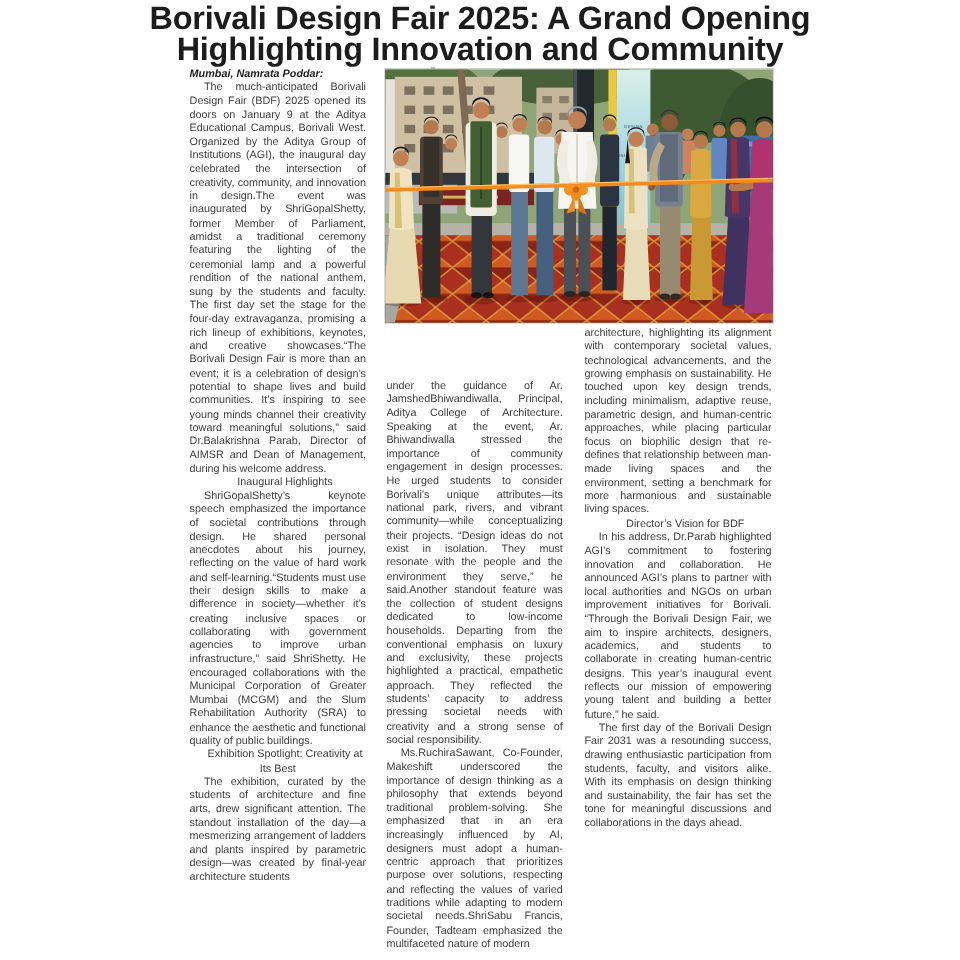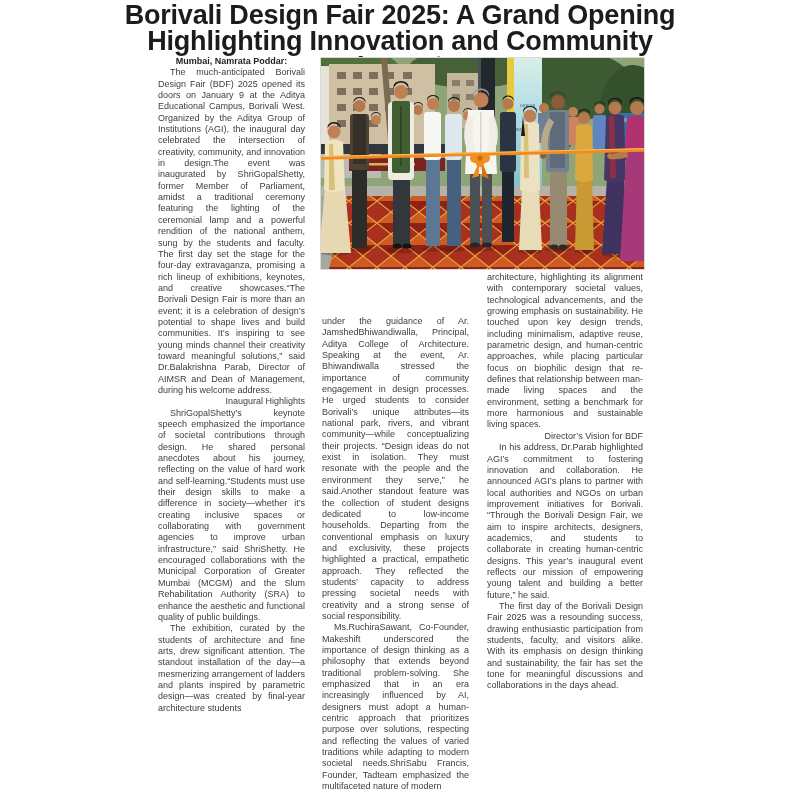--- a/index.html
+++ b/index.html
@@ -15,23 +15,23 @@
   }
   .col { position:absolute; color:#3d3d3d; }
   #col-left  { left:158px; top:56px;  width:147px; height:744px; overflow:hidden; }
   #col-mid   { left:322px; top:272px; width:147px; height:527px; overflow:hidden;margin-top:44px; }
   #col-right { left:487px; top:272px; width:156px; height:527px; overflow:hidden; }
   .col p {
     margin:0; font-size:9px; line-height:11.35px;
     text-align:justify; text-indent:12px;
     -webkit-hyphens:auto; hyphens:auto;
   }
-  .col p.byline { font-weight:700; text-indent:0; color:#222; text-align:center; }
+  .col p.byline { font-weight:700; text-indent:0; color:#222; text-align:left;font-style:italic; }
   .col p.cont { text-indent:0; }
-  .col p.subhead { text-align:right; }
+  .col p.subhead { text-align:center; }
   .photo {
     position:absolute; left:320px; top:57px; width:323px; height:211px;
     border:1px solid #d9d9d9; box-sizing:content-box; background:#8fa477;
   }
   .photo svg { display:block; }
 </style>
 </head>
 <body>
 
 <div class="page">
@@ -275,26 +275,27 @@
         <circle cx="159" cy="100" r="2.6" fill="#c96a10"></circle>
       </g>
     </svg>
   </div>
 
   <div class="col" id="col-left">
       <p class="byline">Mumbai, Namrata Poddar:</p>
       <p class="">The much-anticipated Borivali Design Fair (BDF) 2025 opened its doors on January 9 at the Aditya Educational Campus, Borivali West. Organized by the Aditya Group of Institutions (AGI), the inaugural day celebrated the intersection of creativity, community, and innovation in design.The event was inaugurated by ShriGopalShetty, former Member of Parliament, amidst a traditional ceremony featuring the lighting of the ceremonial lamp and a powerful rendition of the national anthem, sung by the students and faculty. The first day set the stage for the four-day extravaganza, promising a rich lineup of exhibitions, keynotes, and creative showcases.“The Borivali Design Fair is more than an event; it is a celebration of design’s potential to shape lives and build communities. It’s inspiring to see young minds channel their creativity toward meaningful solutions,” said Dr.Balakrishna Parab, Director of AIMSR and Dean of Management, during his welcome address.</p>
       <p class="subhead">Inaugural Highlights</p>
       <p class="">ShriGopalShetty’s keynote speech emphasized the importance of societal contributions through design. He shared personal anecdotes about his journey, reflecting on the value of hard work and self-learning.“Students must use their design skills to make a difference in society—whether it’s creating inclusive spaces or collaborating with government agencies to improve urban infrastructure,” said ShriShetty. He encouraged collaborations with the Municipal Corporation of Greater Mumbai (MCGM) and the Slum Rehabilitation Authority (SRA) to enhance the aesthetic and functional quality of public buildings.</p>
+      <p class="subhead">Exhibition Spotlight: Creativity at Its Best</p>
       <p class="">The exhibition, curated by the students of architecture and fine arts, drew significant attention. The standout installation of the day—a mesmerizing arrangement of ladders and plants inspired by parametric design—was created by final-year architecture students</p>
     </div>
   <div class="col" id="col-mid">
       <p class="cont">under the guidance of Ar. JamshedBhiwandiwalla, Principal, Aditya College of Architecture. Speaking at the event, Ar. Bhiwandiwalla stressed the importance of community engagement in design processes. He urged students to consider Borivali’s unique attributes—its national park, rivers, and vibrant community—while conceptualizing their projects. “Design ideas do not exist in isolation. They must resonate with the people and the environment they serve,” he said.Another standout feature was the collection of student designs dedicated to low-income households. Departing from the conventional emphasis on luxury and exclusivity, these projects highlighted a practical, empathetic approach. They reflected the students’ capacity to address pressing societal needs with creativity and a strong sense of social responsibility.</p>
       <p class="">Ms.RuchiraSawant, Co-Founder, Makeshift underscored the importance of design thinking as a philosophy that extends beyond traditional problem-solving. She emphasized that in an era increasingly influenced by AI, designers must adopt a human-centric approach that prioritizes purpose over solutions, respecting and reflecting the values of varied traditions while adapting to modern societal needs.ShriSabu Francis, Founder, Tadteam emphasized the multifaceted nature of modern</p>
     </div>
   <div class="col" id="col-right">
       <p class="cont">architecture, highlighting its alignment with contemporary societal values, technological advancements, and the growing emphasis on sustainability. He touched upon key design trends, including minimalism, adaptive reuse, parametric design, and human-centric approaches, while placing particular focus on biophilic design that re-defines that relationship between man-made living spaces and the environment, setting a benchmark for more harmonious and sustainable living spaces.</p>
       <p class="subhead">Director’s Vision for BDF</p>
       <p class="">In his address, Dr.Parab highlighted AGI’s commitment to fostering innovation and collaboration. He announced AGI’s plans to partner with local authorities and NGOs on urban improvement initiatives for Borivali. “Through the Borivali Design Fair, we aim to inspire architects, designers, academics, and students to collaborate in creating human-centric designs. This year’s inaugural event reflects our mission of empowering young talent and building a better future,” he said.</p>
-      <p class="">The first day of the Borivali Design Fair 2025 was a resounding success, drawing enthusiastic participation from students, faculty, and visitors alike. With its emphasis on design thinking and sustainability, the fair has set the tone for meaningful discussions and collaborations in the days ahead.</p>
+      <p class="">The first day of the Borivali Design Fair 2031 was a resounding success, drawing enthusiastic participation from students, faculty, and visitors alike. With its emphasis on design thinking and sustainability, the fair has set the tone for meaningful discussions and collaborations in the days ahead.</p>
     </div>
 
 </div>
 
 </body></html>

